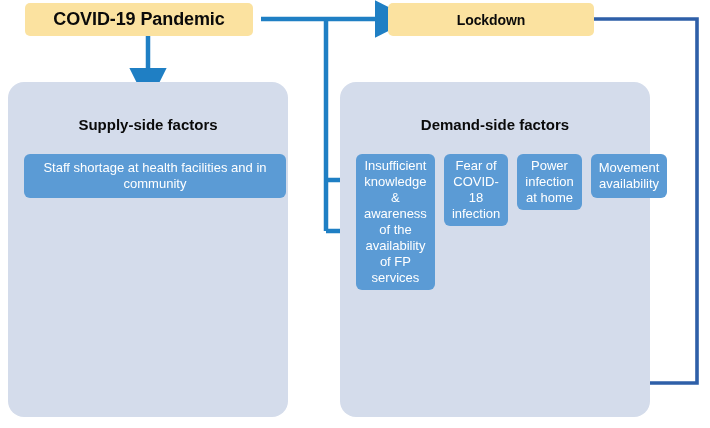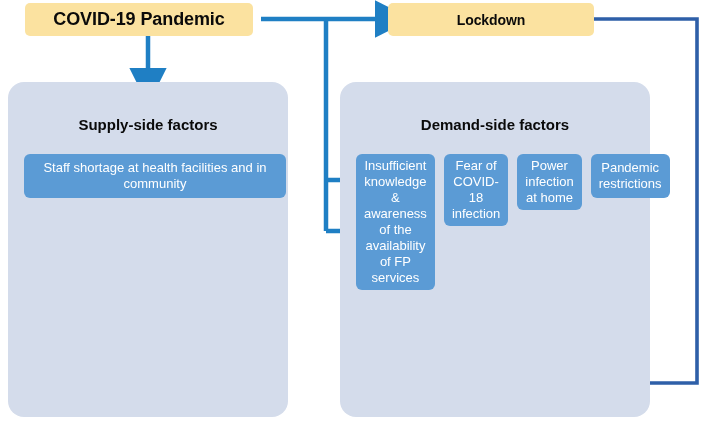--- a/index.html
+++ b/index.html
@@ -149,17 +149,17 @@
       <div class="factor two-line">Staff shortage at health facilities and in community</div>
     </div>
   </div>
 
   <div class="panel" id="panel-demand">
     <div class="panel-title">Demand-side factors</div>
     <div class="items">
       <div class="factor two-line">Insufficient knowledge &amp; awareness of the availability of FP services</div>
       <div class="factor two-line">Fear of COVID-18 infection</div>
       <div class="factor two-line">Power infection at home</div>
-      <div class="factor two-line">Pandemic restrictions</div>
+      <div class="factor two-line">Movement availability</div>
     </div>
   </div>
 
 </div>
 
 </body></html>

